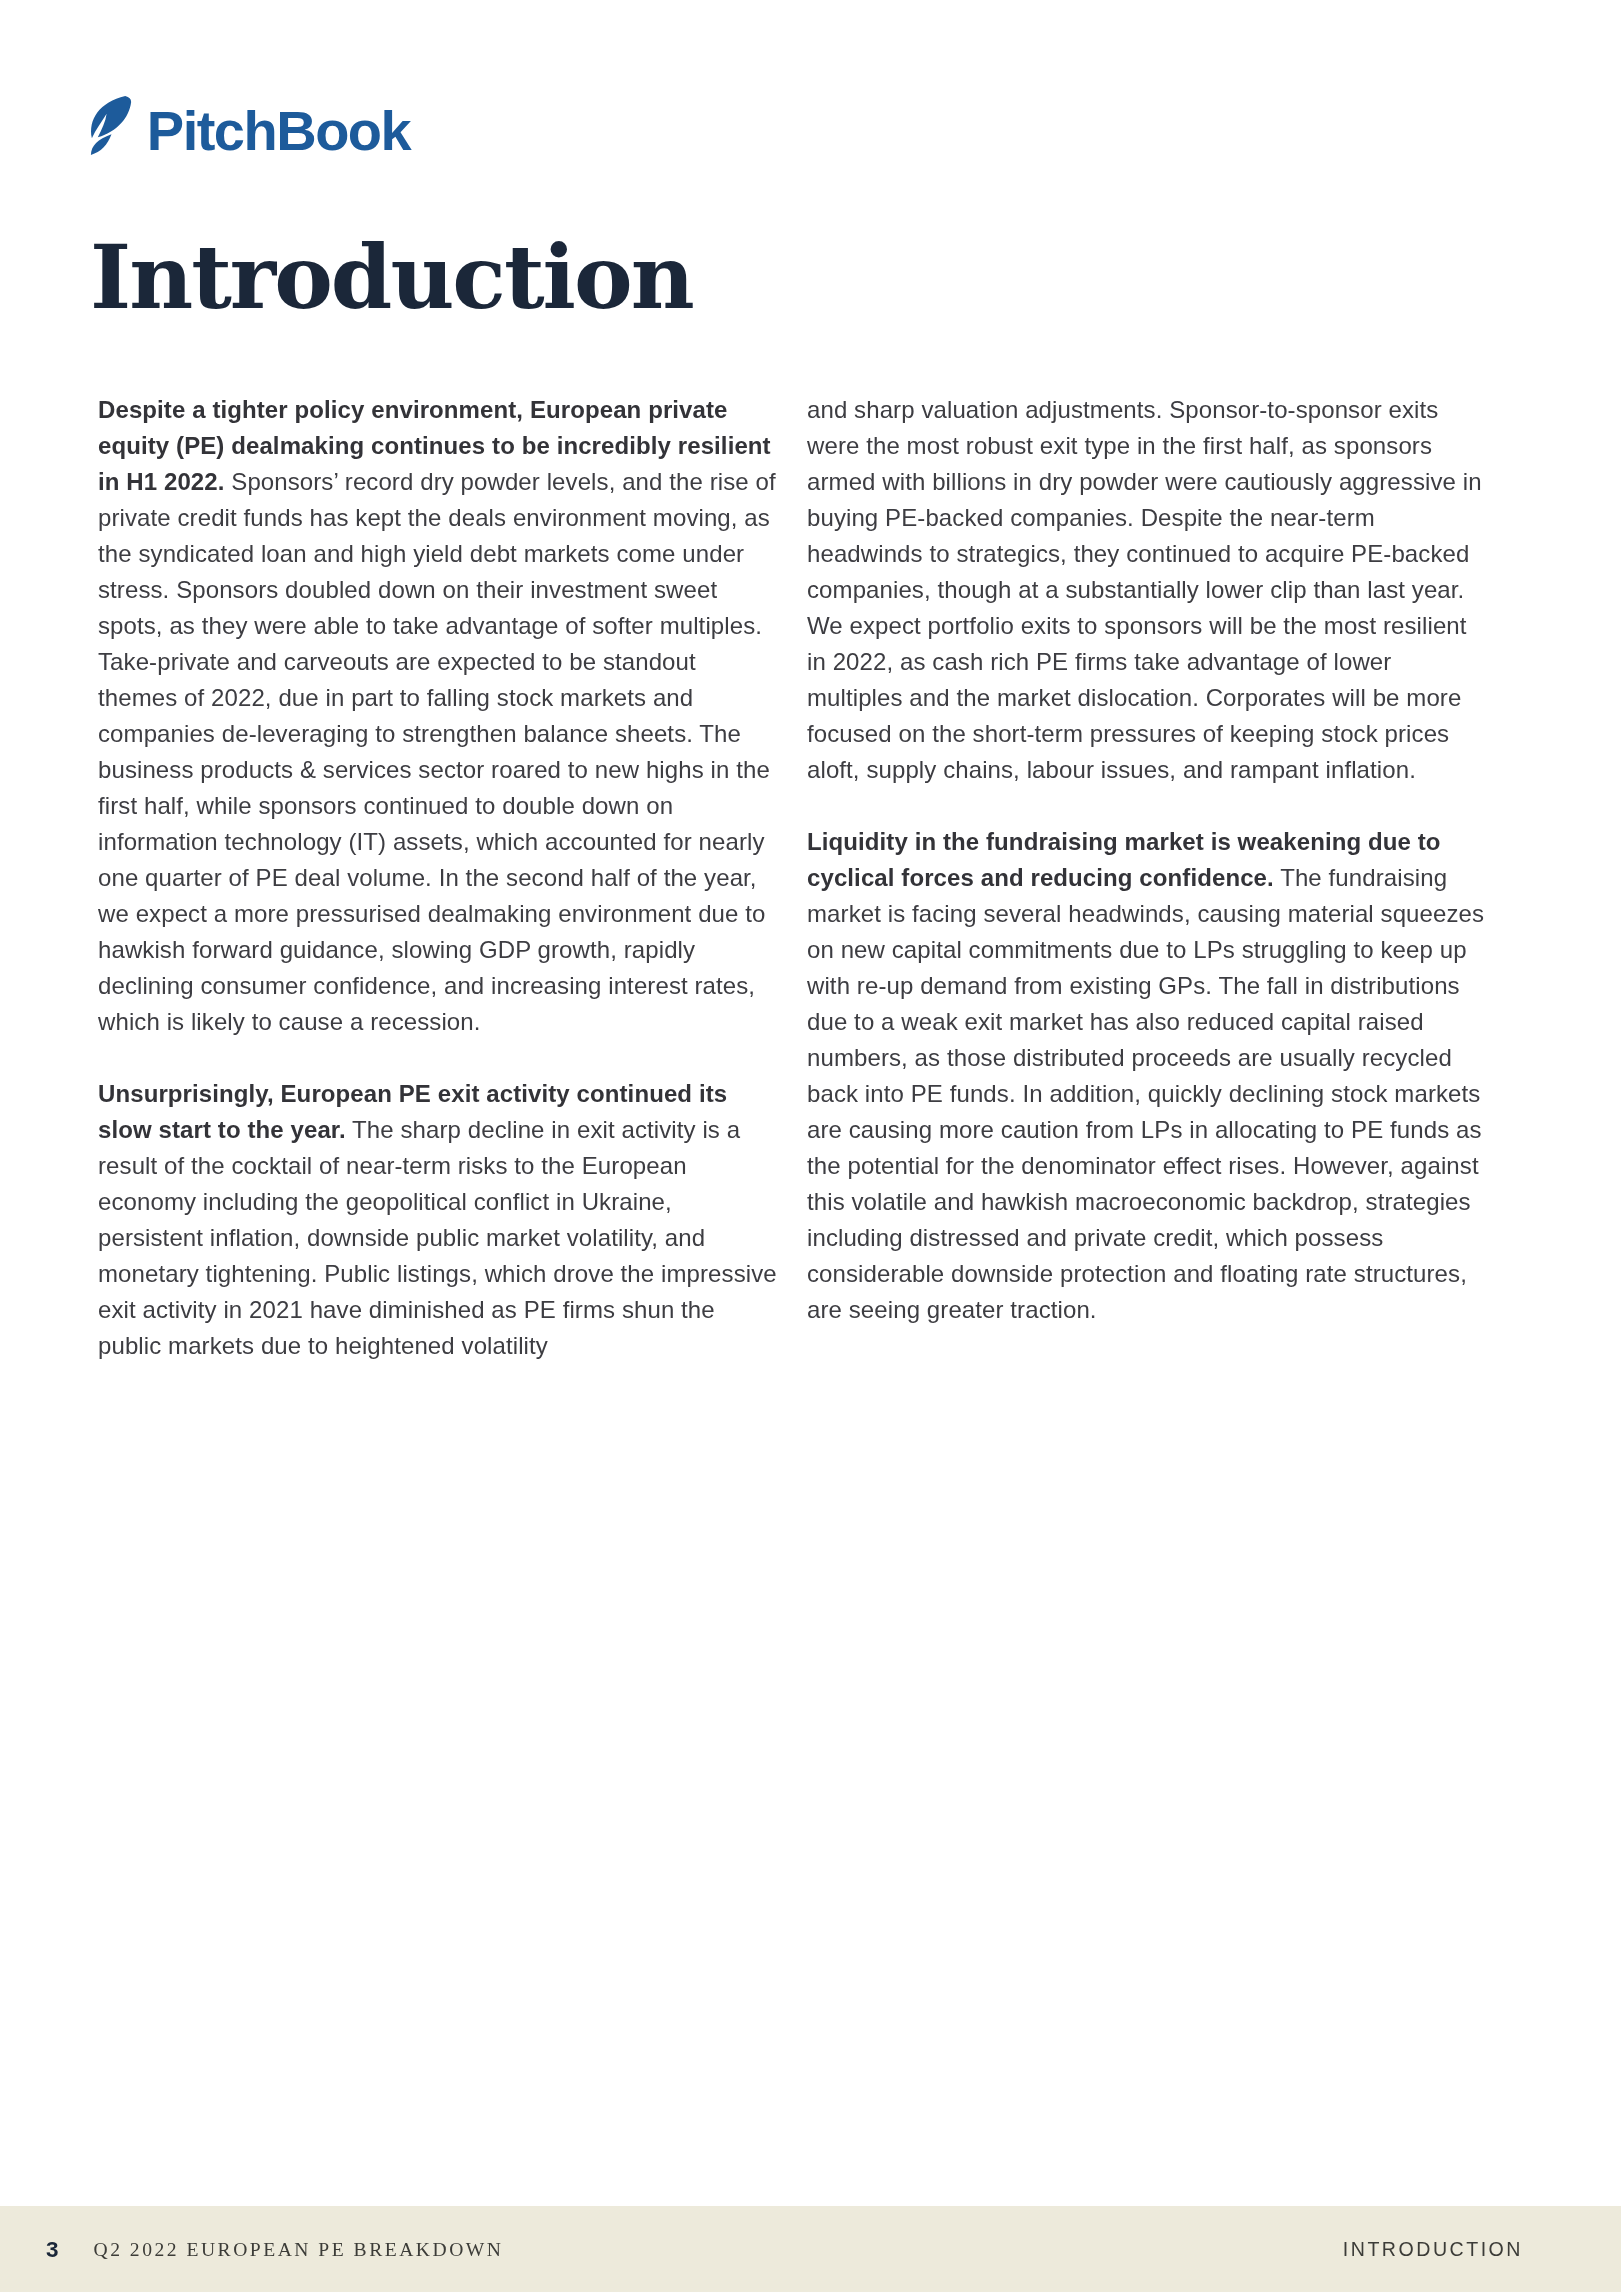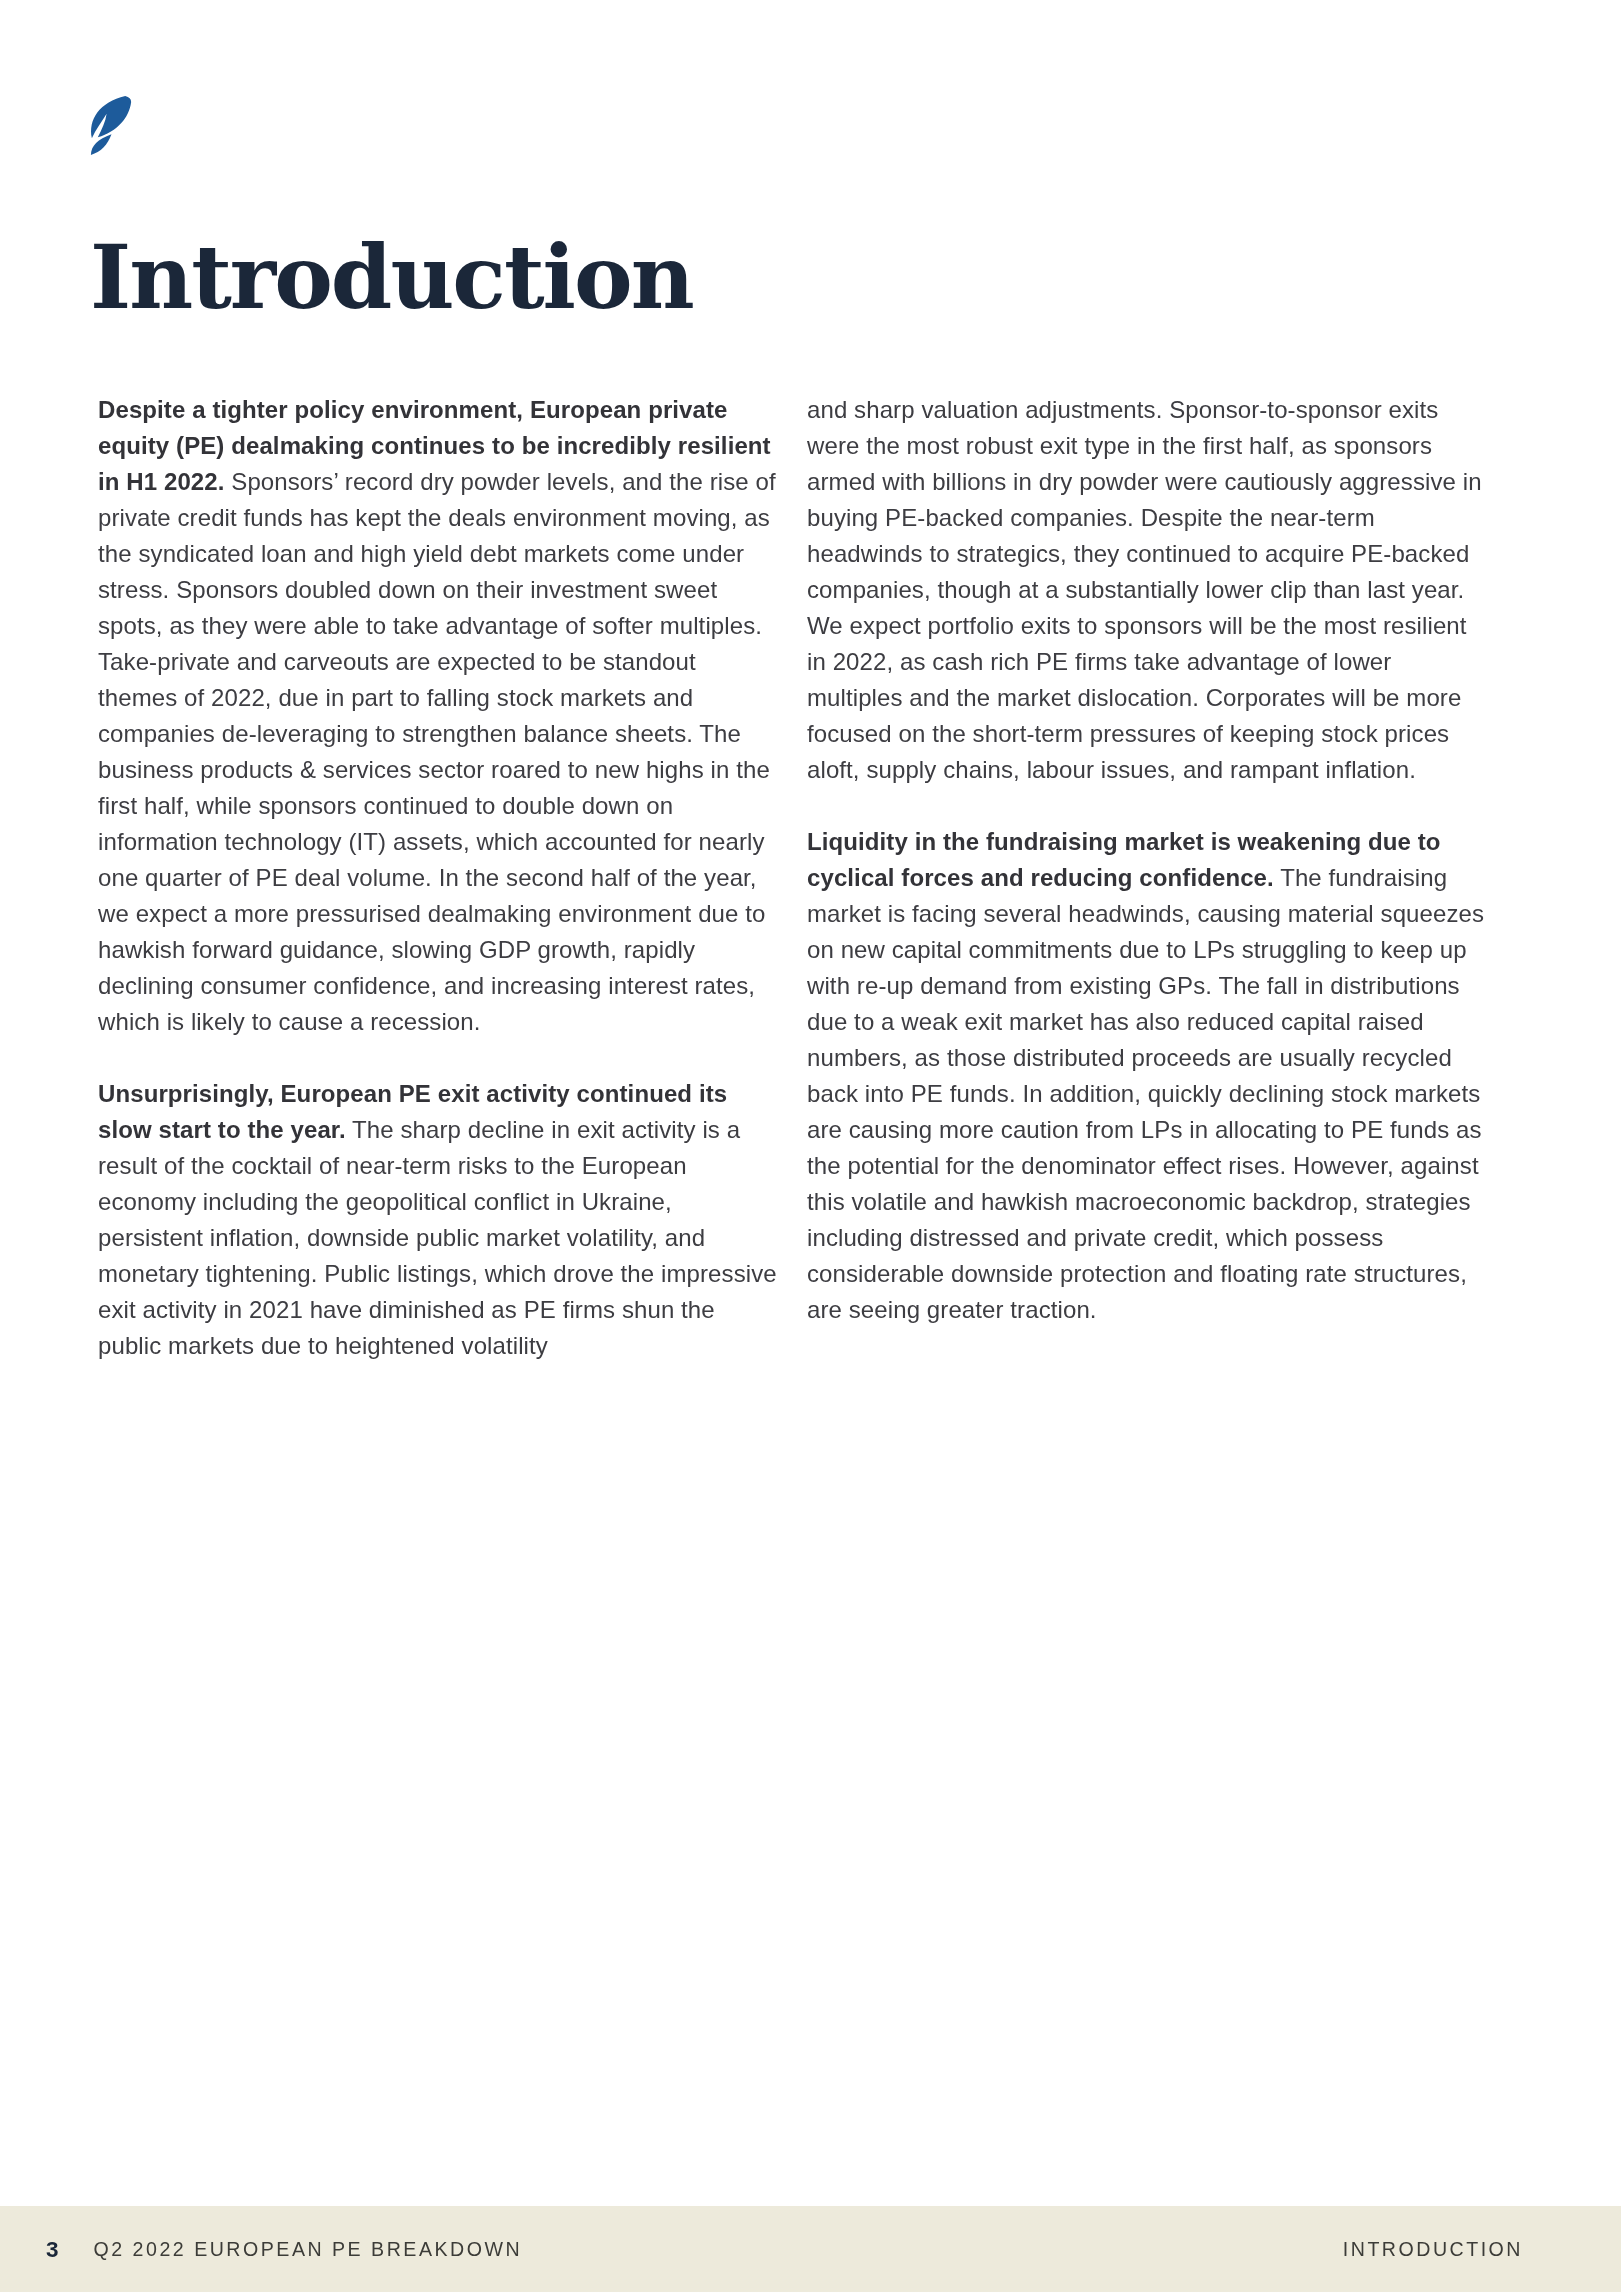--- a/index.html
+++ b/index.html
@@ -88,39 +88,41 @@
     font-size:22.5px;
     font-weight:700;
     color:var(--title-navy);
   }
   .footer-report-title{
     margin-left:35px;
     font-size:19.6px;
     letter-spacing:2.5px;
     color:var(--footer-text);
     text-transform:uppercase;
+    font-family:Liberation Serif, serif;
   }
   .footer-spacer{flex:1;}
   .footer-section{
     font-size:19.6px;
     letter-spacing:2.5px;
     color:var(--footer-text);
     text-transform:uppercase;
   }
 </style>
 </head>
 <body>
 
 <div class="page">
 
   <div class="logo">
     <svg class="logo-icon" viewBox="0 0 54 68" xmlns="http://www.w3.org/2000/svg" aria-hidden="true">
       <path d="M6 45 C 2 26, 14 8, 40 2 C 44 3, 46 5, 46 8 C 44 24, 32 38, 12 44 C 16 36, 20 28, 21 20 C 16 28, 10 36, 6 45 Z" fill="#1d5b9b"></path>
       <path d="M5 62 C 5 53, 12 46, 26 41 C 22 52, 15 59, 5 62 Z" fill="#1d5b9b"></path>
     </svg>
+    <span class="logo-text">PitchBook</span>
   </div>
 
   <h1 class="page-title">Introduction</h1>
 
   <div class="content">
     <div class="col">
       <p><span class="lead">Despite a tighter policy environment, European private equity (PE) dealmaking continues to be incredibly resilient in H1 2022.</span><span> Sponsors’ record dry powder levels, and the rise of private credit funds has kept the deals environment moving, as the syndicated loan and high yield debt markets come under stress. Sponsors doubled down on their investment sweet spots, as they were able to take advantage of softer multiples. Take-private and carveouts are expected to be standout themes of 2022, due in part to falling stock markets and companies de-leveraging to strengthen balance sheets. The business products &amp; services sector roared to new highs in the first half, while sponsors continued to double down on information technology (IT) assets, which accounted for nearly one quarter of PE deal volume. In the second half of the year, we expect a more pressurised dealmaking environment due to hawkish forward guidance, slowing GDP growth, rapidly declining consumer confidence, and increasing interest rates, which is likely to cause a recession.</span></p>
       <p><span class="lead">Unsurprisingly, European PE exit activity continued its slow start to the year.</span><span> The sharp decline in exit activity is a result of the cocktail of near-term risks to the European economy including the geopolitical conflict in Ukraine, persistent inflation, downside public market volatility, and monetary tightening. Public listings, which drove the impressive exit activity in 2021 have diminished as PE firms shun the public markets due to heightened volatility</span></p>
     </div>
     <div class="col">

